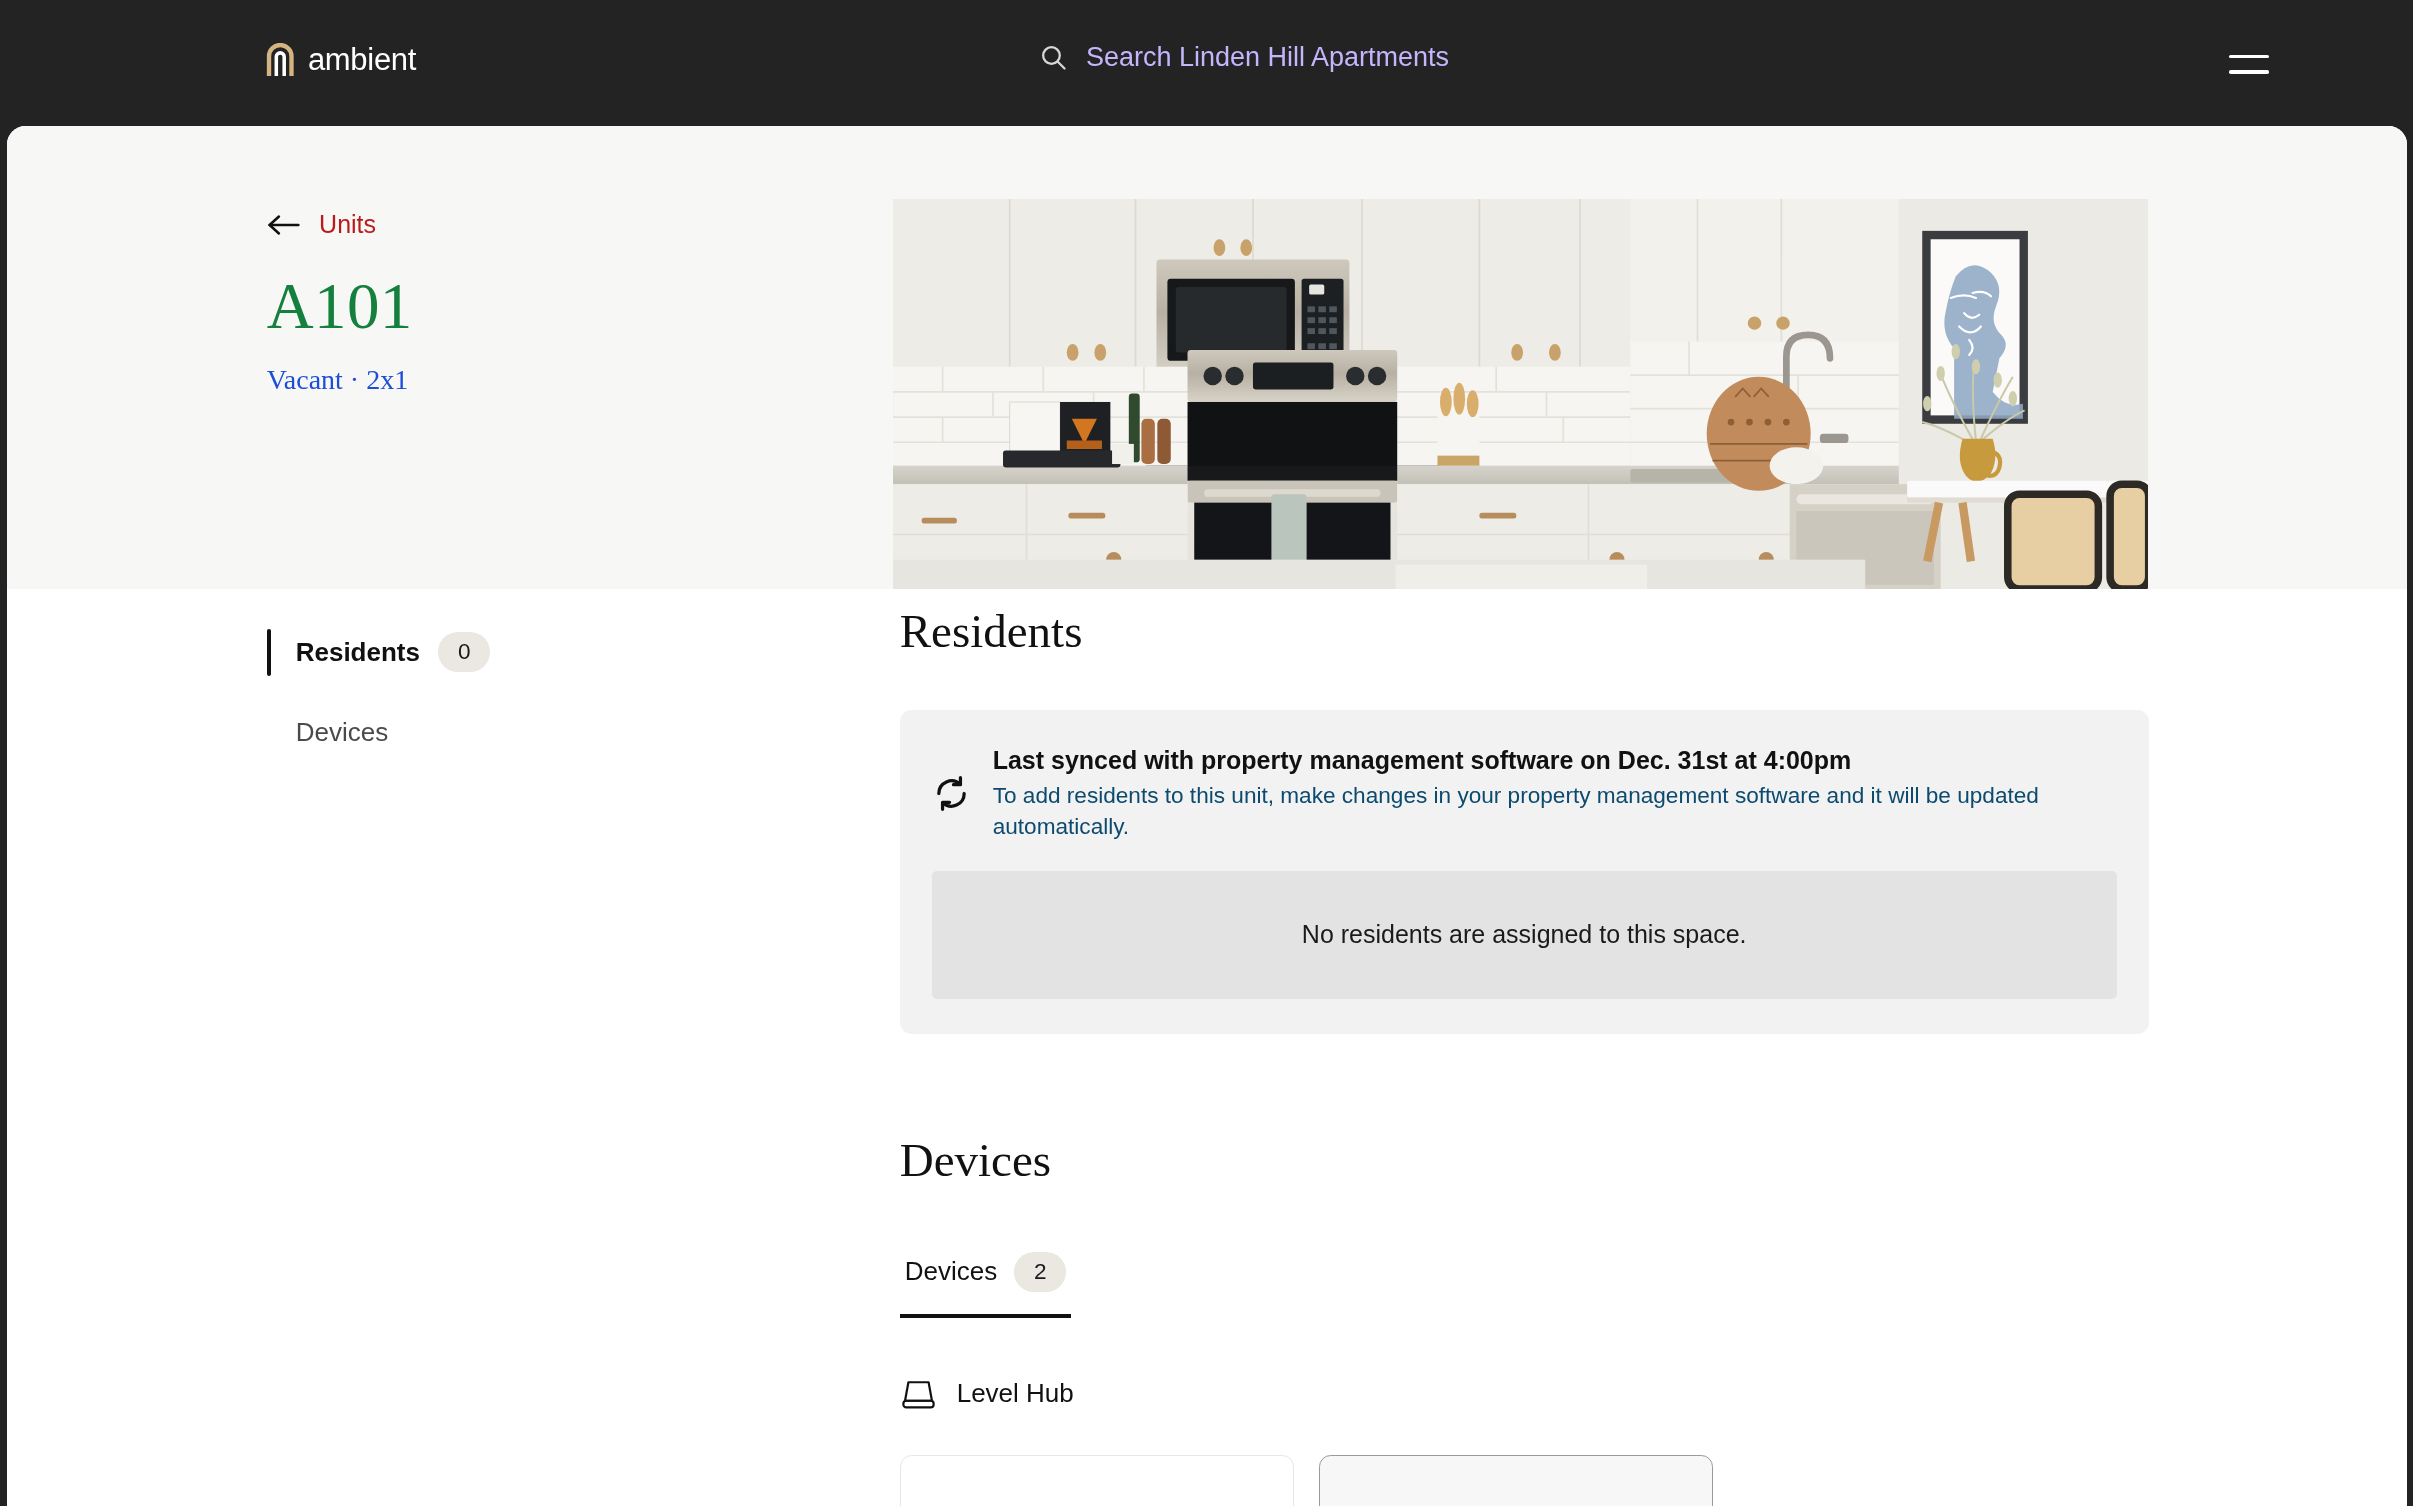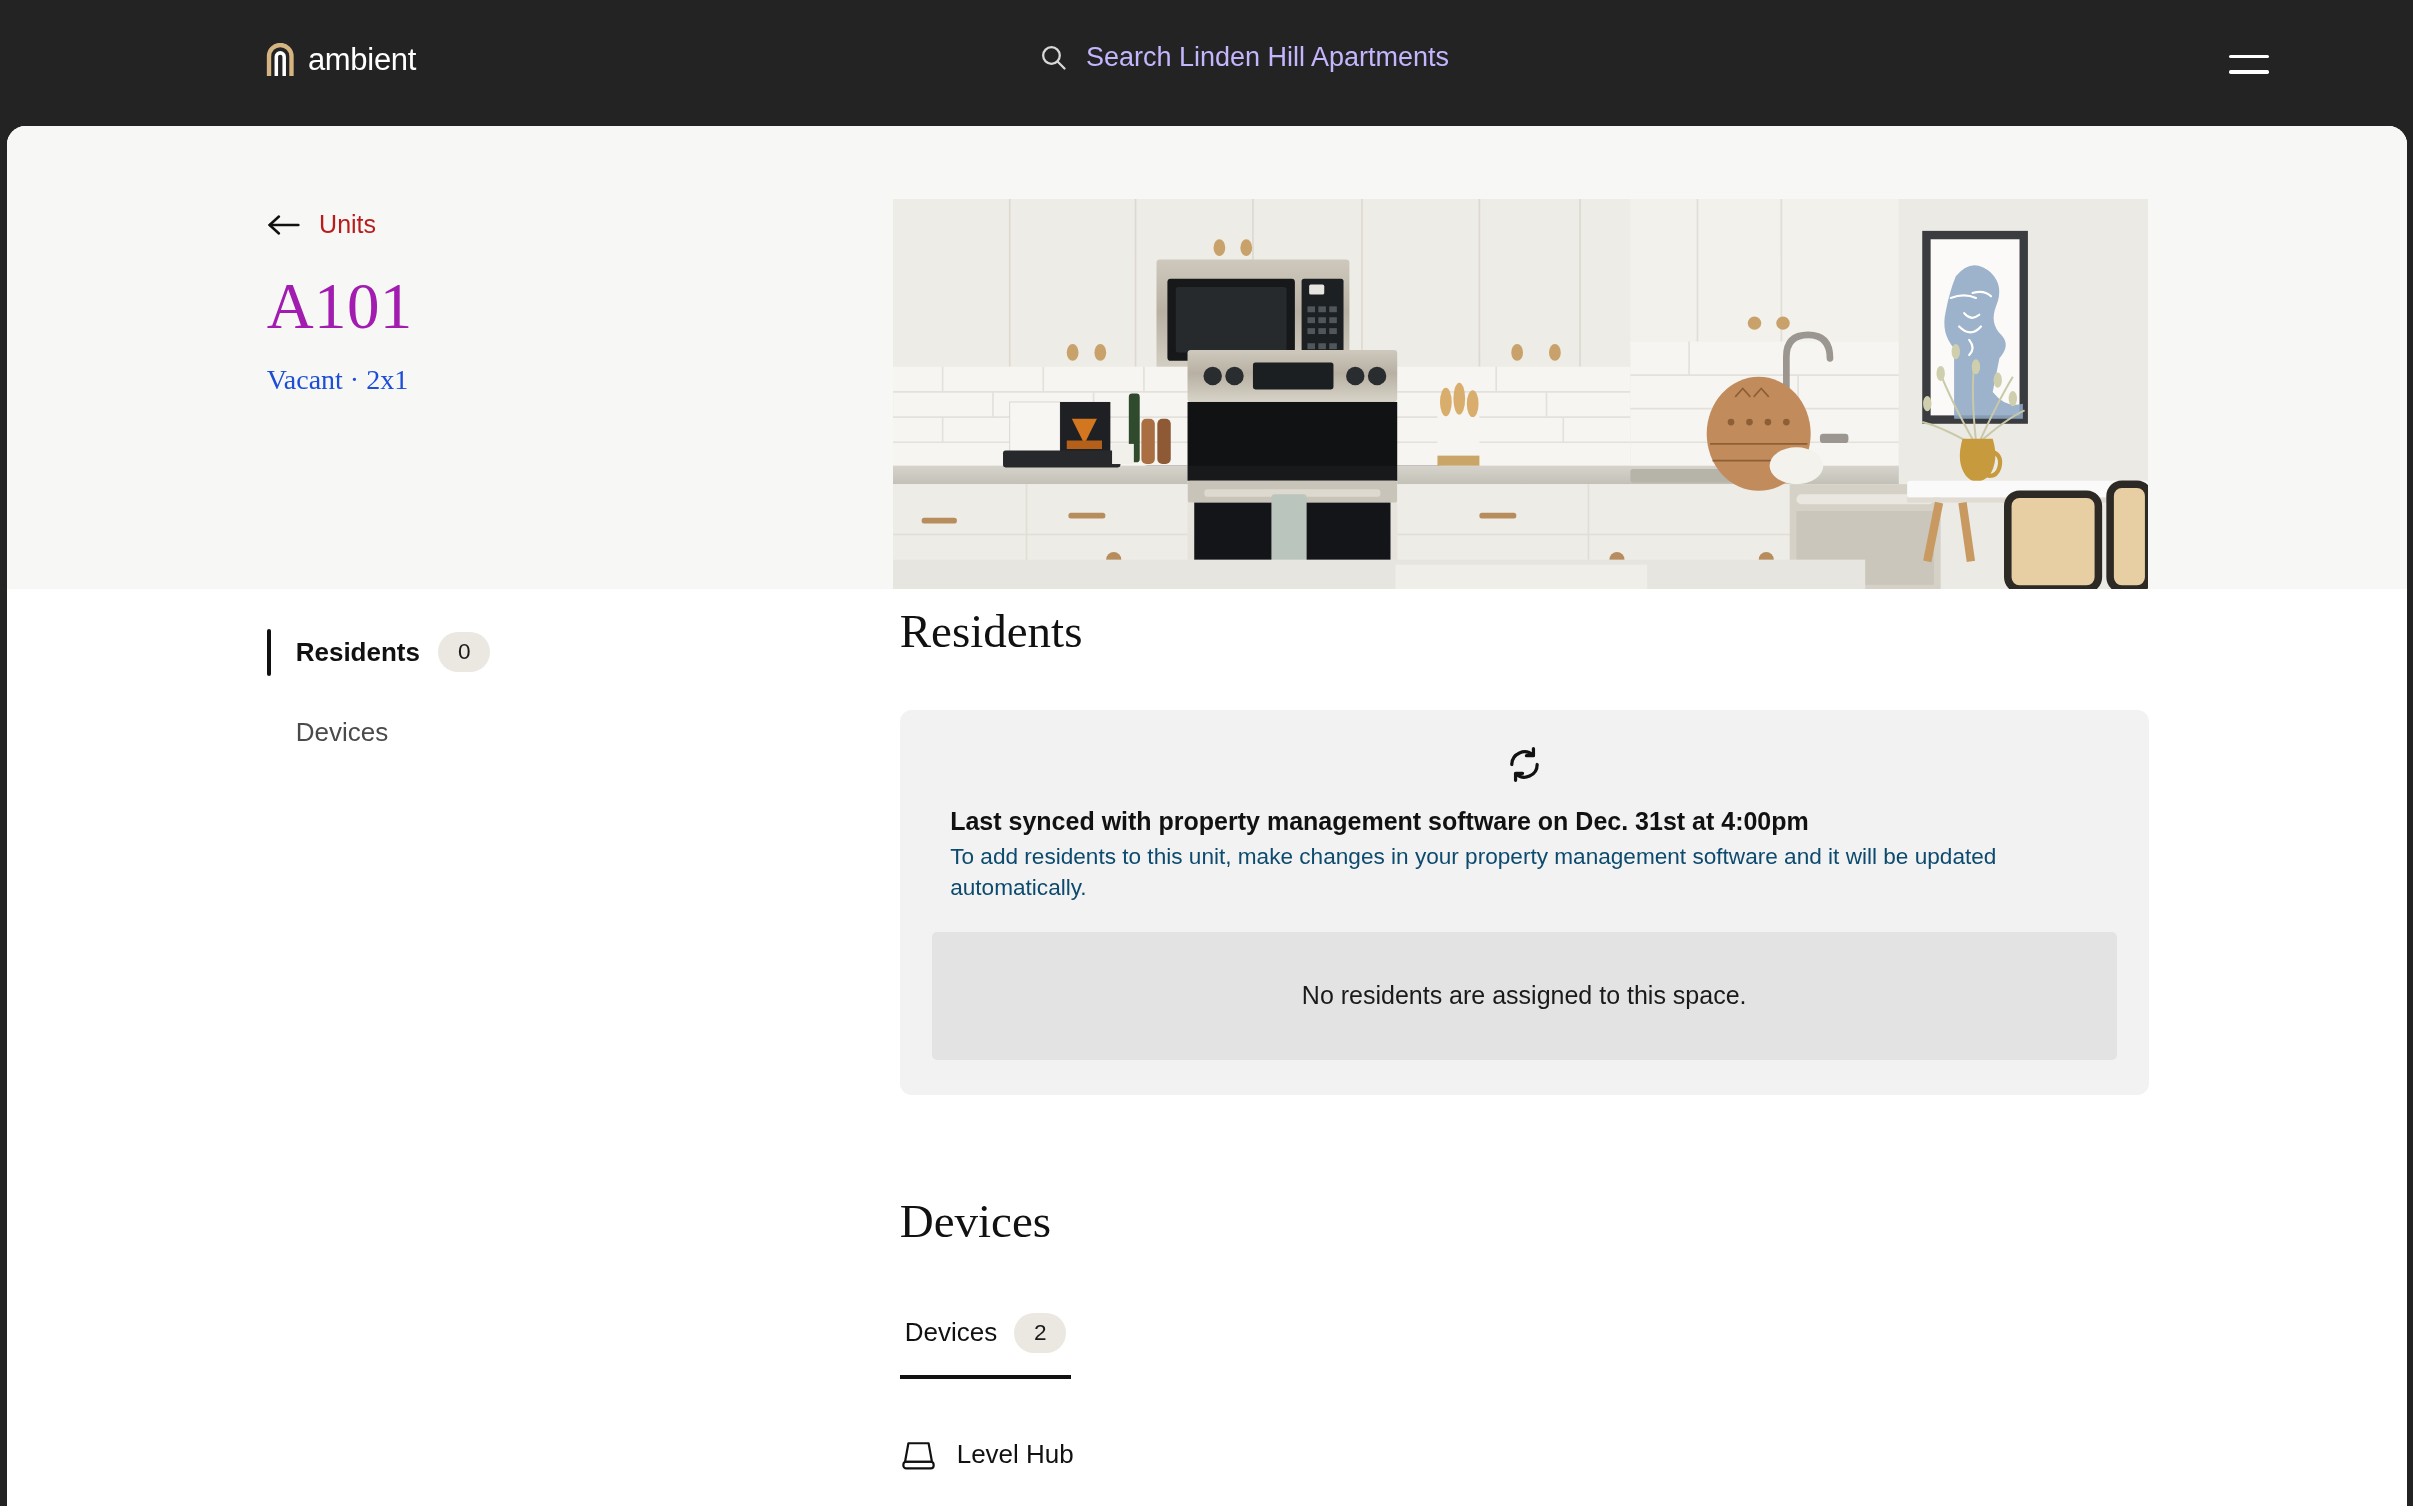--- a/index.html
+++ b/index.html
@@ -55,21 +55,21 @@
   }
   .unit-head { position: absolute; left: 260px; top: 84px; }
   .back-link {
     display: flex; align-items: center; gap: 18.4px;
     cursor: pointer; width: max-content;
   }
   .back-arrow { width: 34px; height: 22px; display: block; }
   .back-label { font-size: 25px; color: #b91c1c; font-weight: 500; }
   .unit-title {
     font-family: "Liberation Serif", serif;
-    font-size: 65px; color: #a21caf; font-weight: 400;
+    font-size: 65px; color: #15803d; font-weight: 400;
     margin-top: 35px; letter-spacing: 0.4px; line-height: 1;
   }
   .unit-sub { font-size: 28px; color: #1d4ed8; margin-top: 25px; font-family: Liberation Serif, serif; }
 
   .hero-photo {
     position: absolute; left: 886px; top: 73px;
     width: 1255px; height: 390px;
     overflow: hidden;
     background: #e8e6e0;
   }
@@ -104,21 +104,21 @@
   .section-title {
     font-family: "Liberation Serif", serif;
     font-size: 47px; color: #111111; font-weight: 400; line-height: 1.1;
   }
 
   .sync-card {
     margin-top: 52px;
     background: #f2f2f2; border-radius: 11.7px;
     padding: 35px 32px 35px 32px;
   }
-  .sync-row { display: flex; align-items: center; gap: 22px; flex-direction: column; }
+  .sync-row { display: flex; align-items: center; gap: 22px; }
   .sync-icon { width: 39px; height: 39px; flex: none; display: block; }
   .sync-texts { flex: 1; }
   .sync-title { font-size: 25px; font-weight: 700; color: #111111; line-height: 1.25; }
   .sync-desc { font-size: 22.6px; color: #0c4a6e; line-height: 1.36; margin-top: 5px; max-width: 1148px; }
   .empty-box {
     margin-top: 28.5px; background: #e3e3e3; border-radius: 5px;
     height: 128px; display: flex; align-items: center; justify-content: center;
     font-size: 25px; color: #1a1a1a;
   }
 

